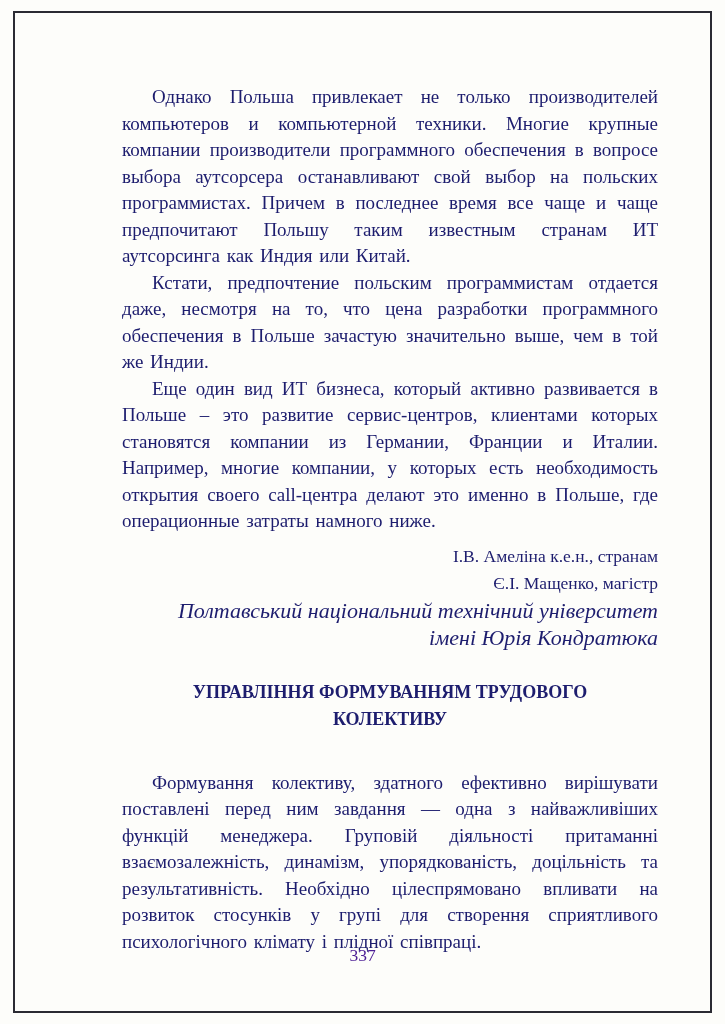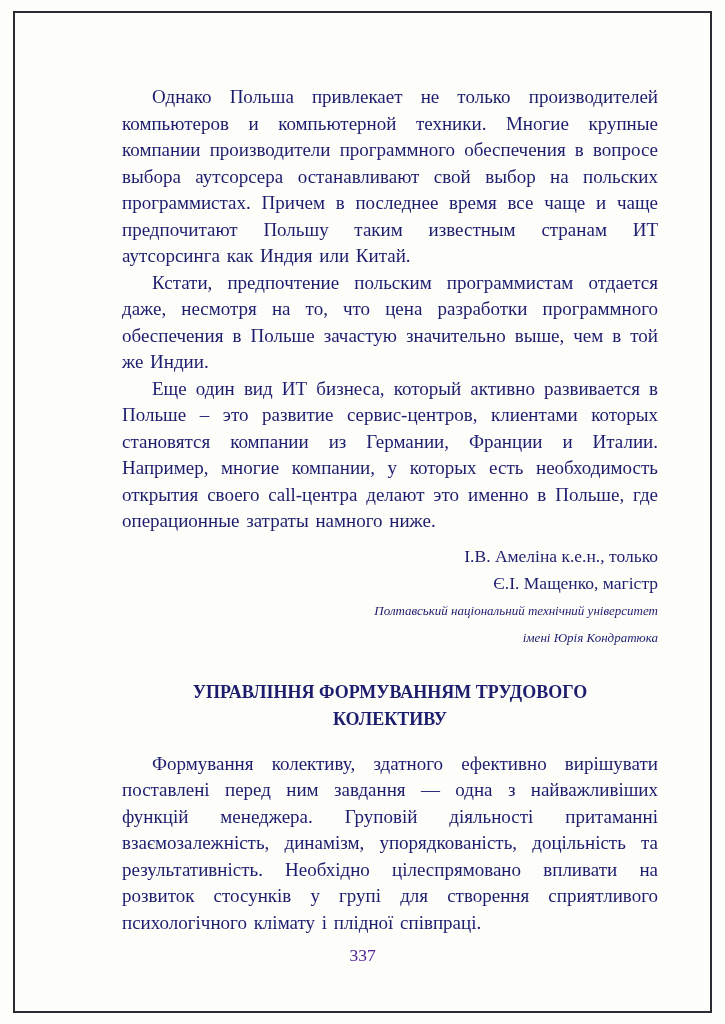--- a/index.html
+++ b/index.html
@@ -52,33 +52,33 @@
     font-size: 17.5px;
     line-height: 27px;
   }
   .authors-block {
     margin-top: 8px;
   }
   .affiliation-line {
     margin: 0;
     text-align: right;
     font-style: italic;
-    font-size: 13px;
+    font-size: 22px;
     line-height: 27px;
   }
   .article-title {
     margin: 12px;
     margin-top: 28px;
     text-align: center;
     font-weight: bold;
     font-size: 18px;
     line-height: 27px;
   }
   .ua-block {
-    margin-top: 18px;
+    margin-top: 37px;
   }
   .page-number {
     position: absolute;
     bottom: 58px;
     left: 0;
     width: 100%;
     text-align: center;
     font-size: 17.5px;
     color: #4c1d95;
   }
@@ -89,21 +89,21 @@
 <div class="scan-frame"></div>
 
 <div class="content">
 
   <p class="body-par">Однако Польша привлекает не только производителей компьютеров и компьютерной техники. Многие крупные компании производители программного обеспечения в вопросе выбора аутсорсера останавливают свой выбор на польских программистах. Причем в последнее время все чаще и чаще предпочитают Польшу таким известным странам ИТ аутсорсинга как Индия или Китай.</p>
   <p class="body-par">Кстати, предпочтение польским программистам отдается даже, несмотря на то, что цена разработки программного обеспечения в Польше зачастую значительно выше, чем в той же Индии.</p>
   <p class="body-par">Еще один вид ИТ бизнеса, который активно развивается в Польше – это развитие сервис-центров, клиентами которых становятся компании из Германии, Франции и Италии. Например, многие компании, у которых есть необходимость открытия своего call-центра делают это именно в Польше, где операционные затраты намного ниже.</p>
 
 
   <div class="authors-block">
-    <p class="author-line">І.В. Амеліна к.е.н., только</p>
+    <p class="author-line">І.В. Амеліна к.е.н., странам</p>
     <p class="author-line">Є.І. Мащенко, магістр</p>
     <p class="affiliation-line">Полтавський національний технічний університет</p>
     <p class="affiliation-line">імені Юрія Кондратюка</p>
   </div>
 
   <h1 class="article-title">УПРАВЛІННЯ ФОРМУВАННЯМ ТРУДОВОГО КОЛЕКТИВУ</h1>
 
   <div class="ua-block">
     <p class="body-par">Формування колективу, здатного ефективно вирішувати поставлені перед ним завдання — одна з найважливіших функцій менеджера. Груповій діяльності притаманні взаємозалежність, динамізм, упорядкованість, доцільність та результативність. Необхідно цілеспрямовано впливати на розвиток стосунків у групі для створення сприятливого психологічного клімату і плідної співпраці.</p>
   </div>

